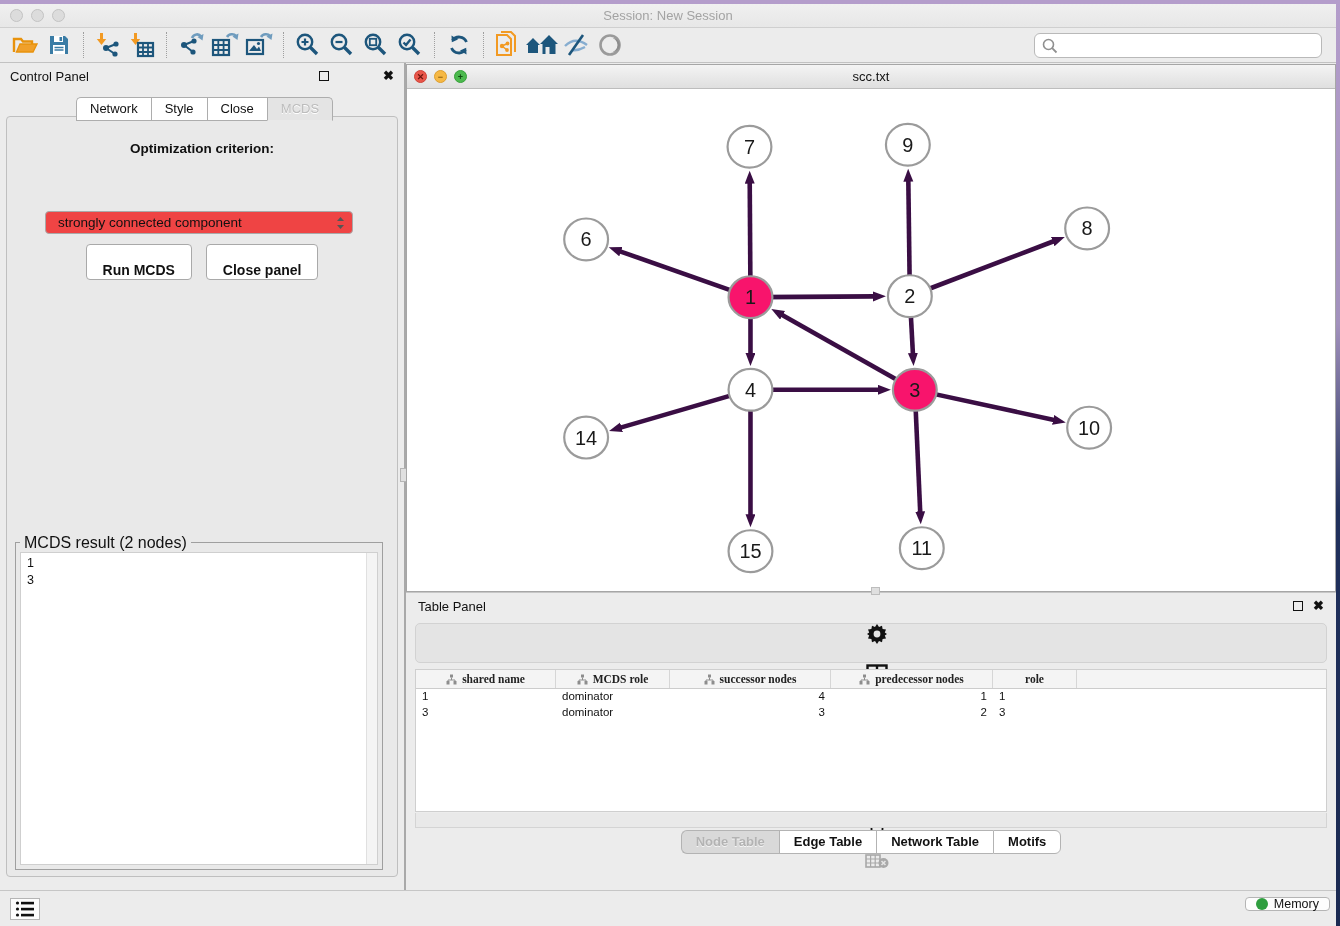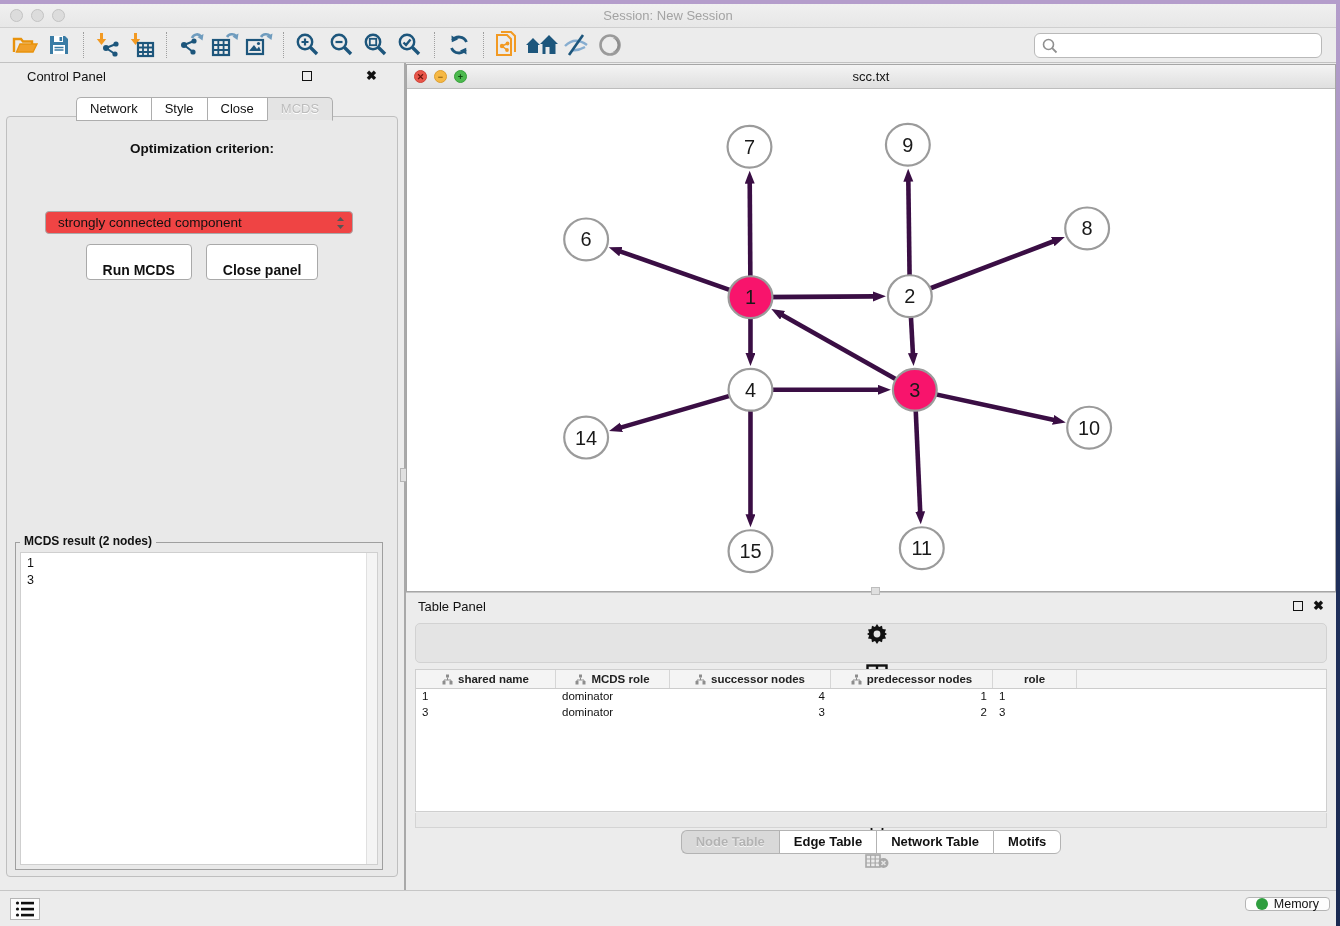--- a/index.html
+++ b/index.html
@@ -24,21 +24,21 @@
   .toolbar { position:absolute; top:28px; left:0; right:4px; height:35px; background:#ececec;
       border-bottom:1px solid #c2c2c2; display:flex; align-items:center; padding-left:8px; }
   .tbtn { width:34px; height:30px; display:flex; align-items:center; justify-content:center; cursor:default; }
   .tsep { width:1px; height:26px; border-left:1px dotted #9f9f9f; margin:0 7px; }
   .searchbox { position:absolute; right:14px; top:5px; width:288px; height:25px; background:#fff;
       border:1px solid #b9b9b9; border-radius:6px; display:flex; align-items:center; padding-left:6px; }
   .searchbox input { border:none; outline:none; flex:1; height:20px; font-size:13px; background:transparent; }
 
   
   .control-panel { position:absolute; left:0; top:63px; width:404px; bottom:36px; background:#ececec; }
-  .cp-header { height:26px; display:flex; align-items:center; padding:0 27px;gap:44px; }
+  .cp-header { height:26px; display:flex; align-items:center; padding:0 10px;gap:44px; }
   .cp-title { font-size:13px; color:#111; flex:1; }
   .win-float { width:10px; height:10px; border:1.6px solid #111; margin-right:10px; }
   .win-close { font-size:13px; font-weight:bold; color:#111; line-height:10px; }
   .cp-tabs { position:absolute; left:76px; top:34px; display:flex; z-index:2; }
   .cp-tab { font-size:13px; font-weight:normal; padding:3px 13px 4px; background:#fff; border:1px solid #adadad;
       border-right:none; color:#111; }
   .cp-tab:first-child { border-top-left-radius:5px; }
   .cp-tab:last-child { border-right:1px solid #adadad; border-top-right-radius:5px; }
   .cp-tab.active { background:#e4e4e4; color:#bcbcbc; text-shadow:0 1px 0 #fff; border-bottom-color:#e9e9e9; }
   .cp-content { position:absolute; left:6px; right:6px; top:53px; bottom:13px; background:#e9e9e9;
@@ -46,21 +46,21 @@
   .opt-label { text-align:center; margin-top:24px; font-size:13.5px; font-weight:bold; color:#111; }
   .dropdown { position:absolute; left:38px; right:44px; top:94px; height:23px; background:#ef4444;
       border:1px solid #a9a9a9; border-radius:4px; display:flex; align-items:center; padding:0 6px 0 12px; }
   .dropdown .dd-val { flex:1; font-size:13.5px; color:#111; }
   .btnrow { position:absolute; top:127px; left:0; right:0; display:flex; justify-content:center; gap:14px; }
   .pbtn { background:#fff; border:1px solid #a9a9a9; border-radius:4px; font-size:14px; font-weight:bold;
       color:#111; padding:17px 16px; height:23px; font-family:"Liberation Sans",sans-serif; }
   .result-group { position:absolute; left:8px; right:14px; top:425px; bottom:6px;
       border:1px solid #9f9f9f; background:#e9e9e9; }
   .result-legend { position:absolute; top:-9px; left:4px; background:#e9e9e9; padding:0 4px;
-      font-size:12px; font-weight:bold; color:#111; }
+      font-size:16px; font-weight:normal; color:#111; }
   .result-inner { position:absolute; inset:9px 4px 4px 4px; background:#fff; border:1px solid #cfcfcf; display:flex; }
   .result-text { flex:1; font-size:12.5px; line-height:17px; padding:2px 0 0 6px; white-space:pre; color:#111; }
   .result-scroll { width:11px; background:#f4f4f4; border-left:1px solid #e0e0e0; }
 
   
   .v-splitter { position:absolute; left:404px; top:63px; width:2px; bottom:36px; background:#a9a9a9; }
   .v-grip { position:absolute; left:-4px; top:405px; width:10px; height:14px; background:#e0e0e0;
       border:1px solid #b5b5b5; }
 
   
@@ -83,21 +83,21 @@
   .table-panel { position:absolute; left:406px; top:592px; right:4px; bottom:36px; background:#ececec;
       border-top:1px solid #c6c6c6; }
   .tp-header { height:26px; display:flex; align-items:center; padding:0 12px; }
   .tp-title { font-size:13px; color:#111; flex:1; }
   .tp-toolbar { position:absolute; left:9px; right:9px; top:30px; height:40px; background:#e4e4e4;
       border:1px solid #d2d2d2; border-radius:5px; display:flex; align-items:center; padding-left:12px; gap:20px;flex-direction:column; }
   .tpbtn { display:flex; align-items:center; justify-content:center; height:28px; }
   .fx-label { font-family:"DejaVu Serif", serif; font-style:italic; font-size:16px; color:#aaa; }
   .tp-table { position:absolute; left:9px; right:9px; top:76px; bottom:78px; background:#fff;
       border:1px solid #cfcfcf; overflow:hidden; }
-  .t-headrow { display:flex; height:19px; background:#f4f4f4; border-bottom:1px solid #cccccc; }
+  .t-headrow { display:flex; height:19px; background:#f4f4f4; border-bottom:1px solid #cccccc;font-family:Liberation Serif, serif; }
   .th { display:flex; align-items:center; justify-content:center; gap:5px; font-size:11.5px; font-weight:bold;
       color:#222; border-right:1px solid #d6d6d6; position:relative; }
   .t-row { display:flex; height:16px; }
   .td { font-size:11.5px; color:#111; padding:1px 6px 0; overflow:hidden; white-space:nowrap; }
   .td.r { text-align:right; }
   .tp-scrollstrip { position:absolute; left:9px; right:9px; bottom:62px; height:15px; background:#e9e9e9;
       border:1px solid #d4d4d4; border-top:none; }
   .tp-tabs { position:absolute; bottom:36px; left:0; right:0; display:flex; justify-content:center; }
   .bt-tab { font-size:13px; font-weight:bold; background:#fff; border:1px solid #b3b3b3; border-right:none;
       padding:3px 14px 4px; color:#111; }

